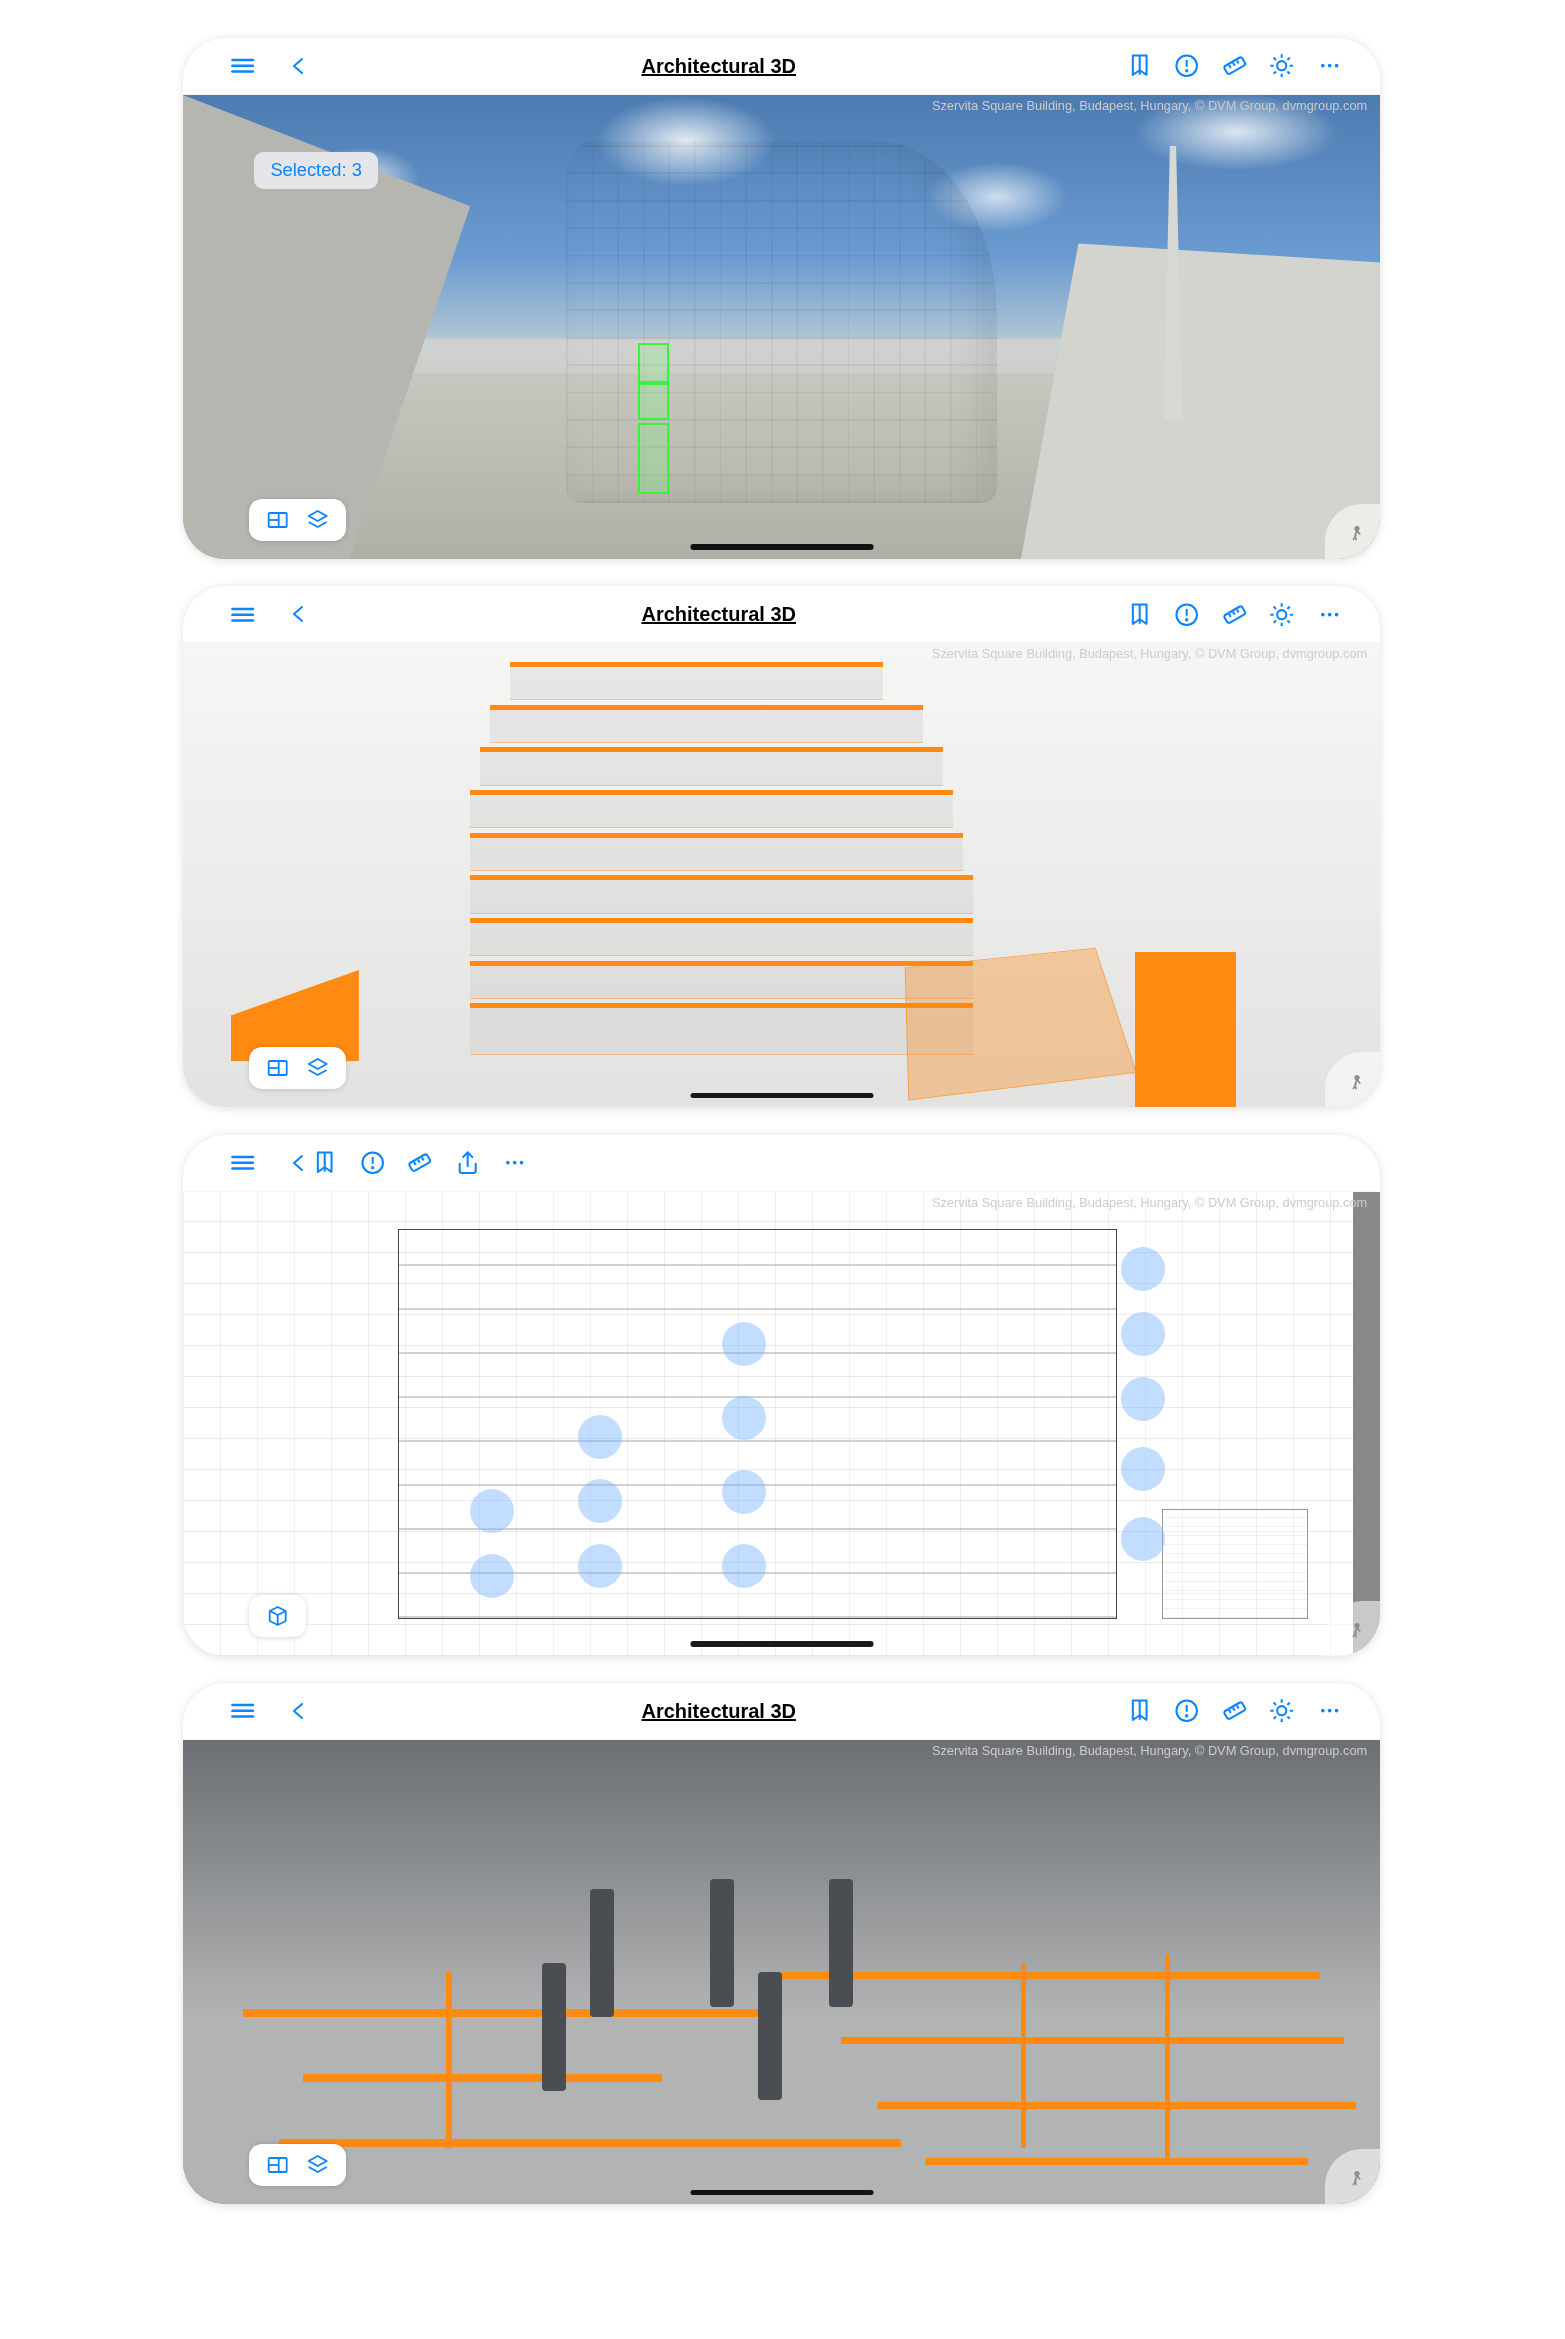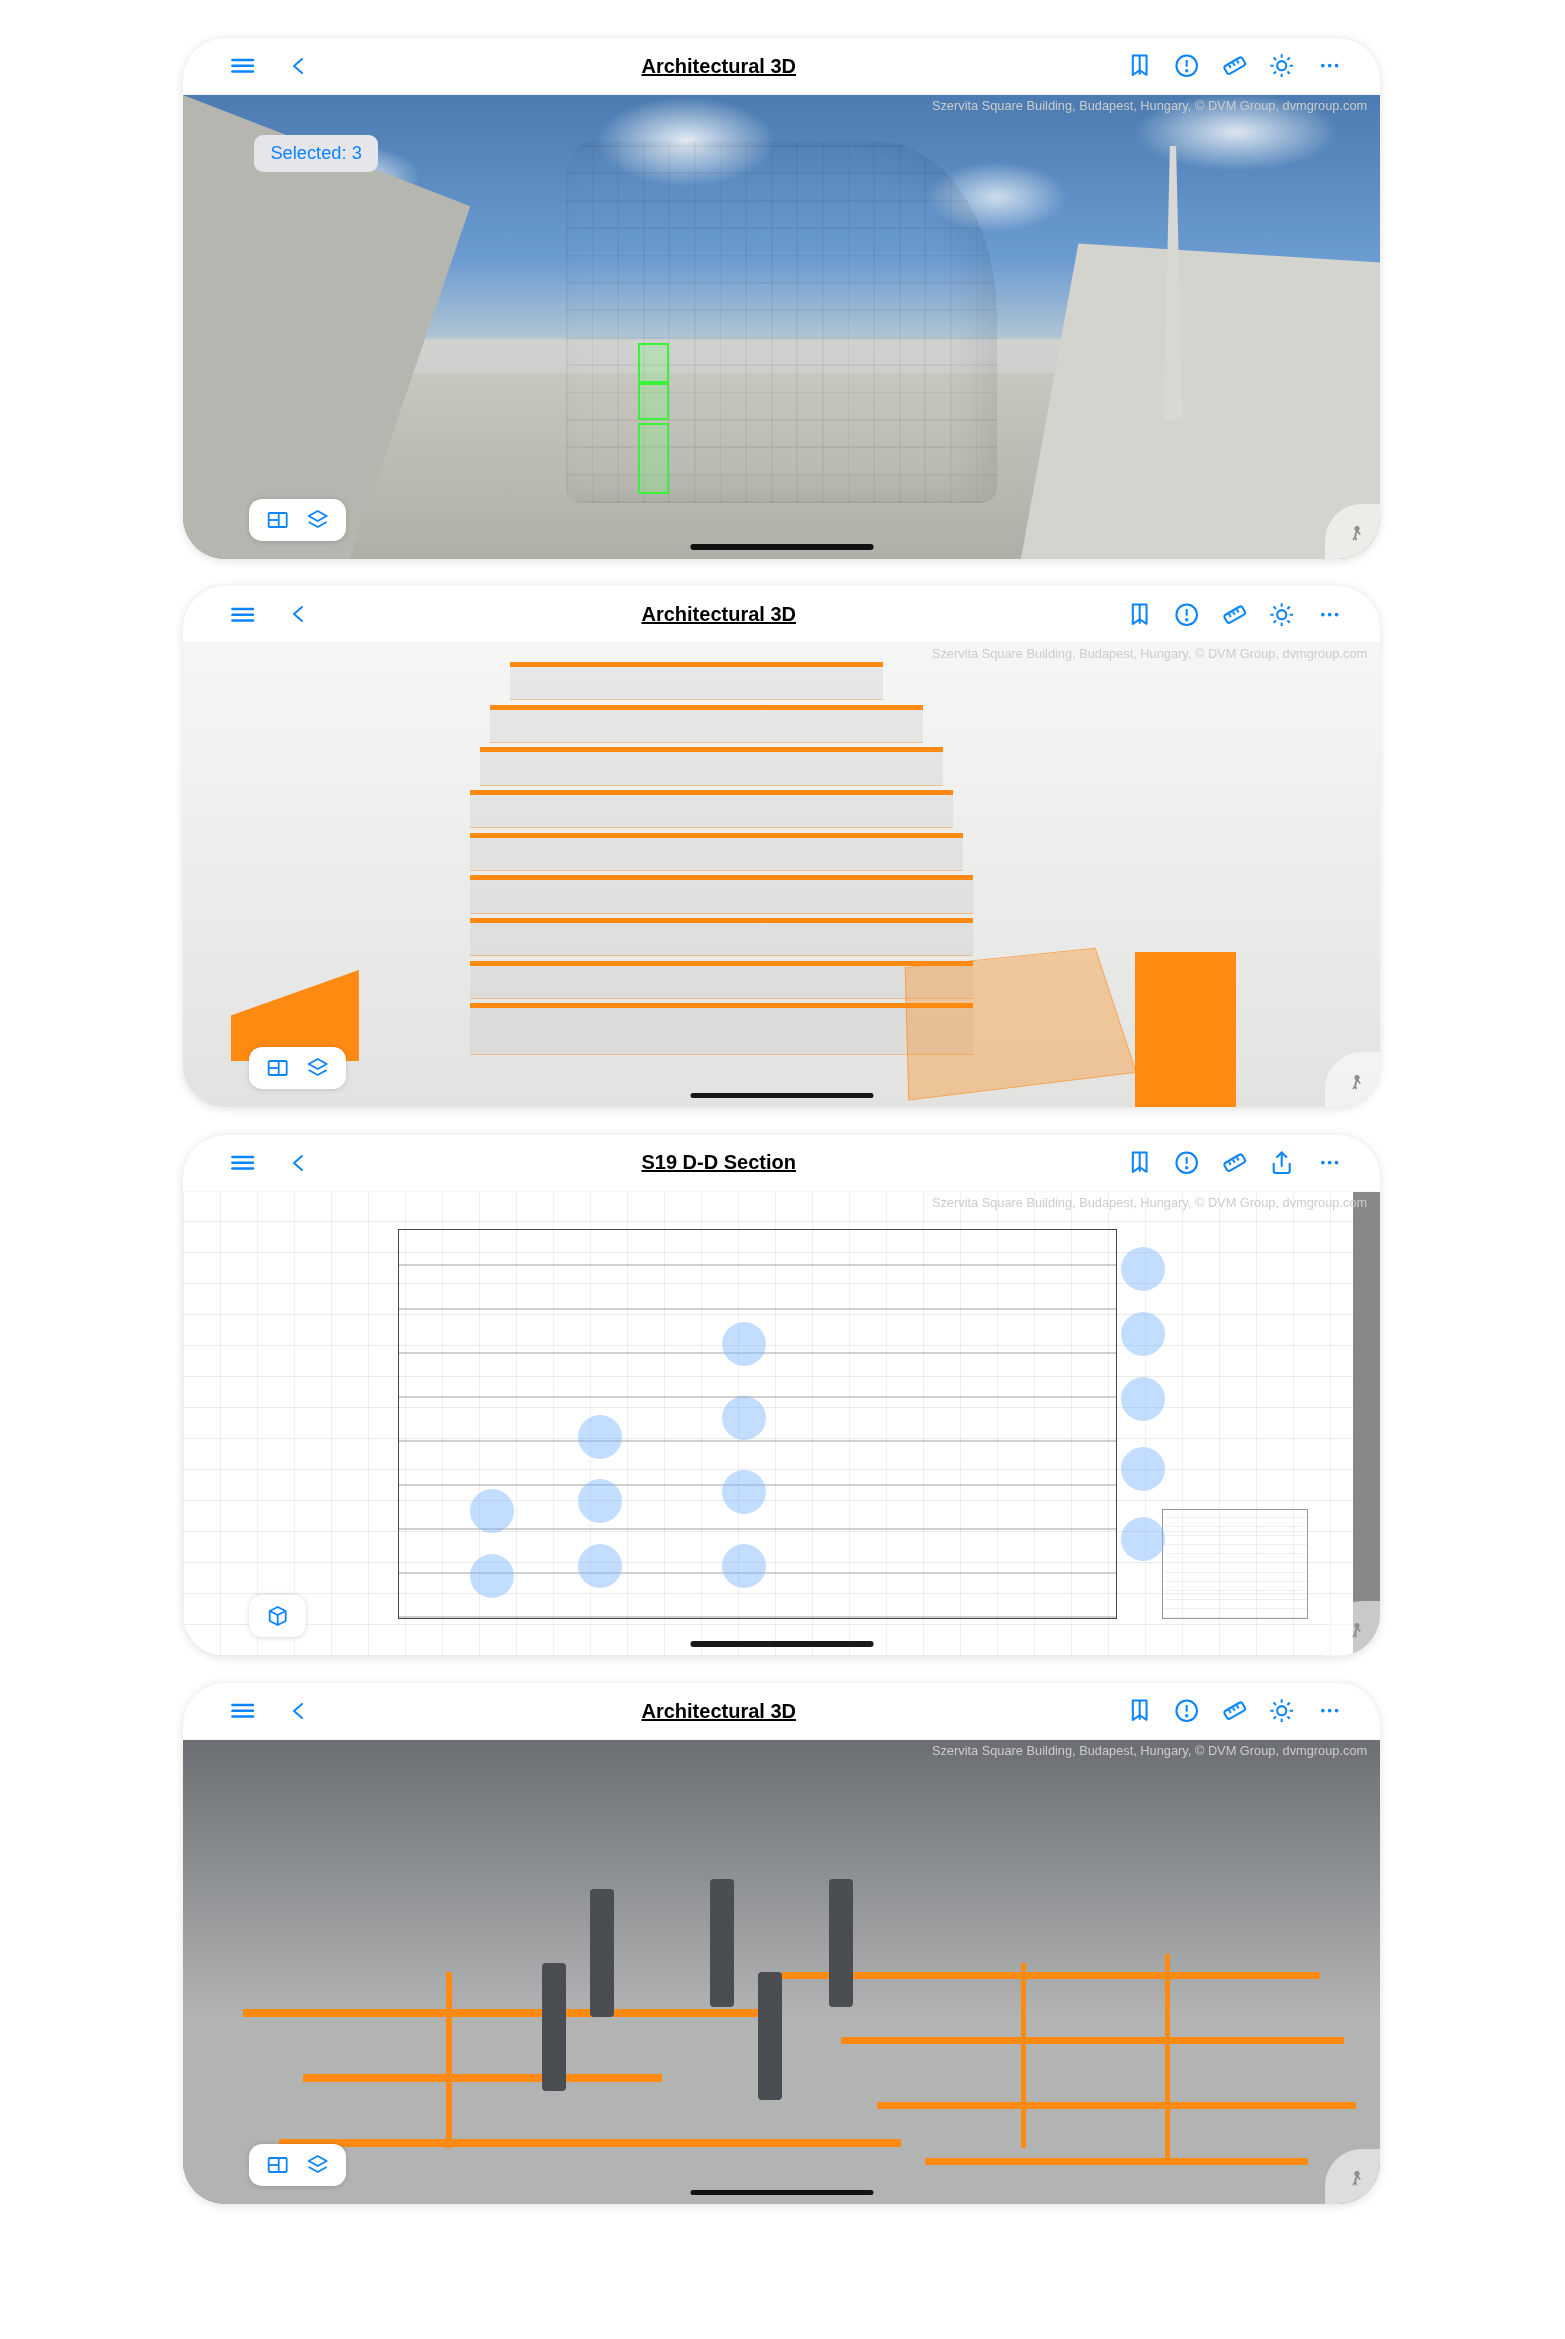--- a/index.html
+++ b/index.html
@@ -69,21 +69,21 @@
     position: absolute;
     top: 60px;
     right: 12.8px;
     font-size: 12.8px;
     color: #cccccc;
     z-index: 5;
     pointer-events: none;
   }
   .selected-badge {
     position: absolute;
-    top: 97px;
+    top: 114px;
     left: 71px;
     background: #e5e5ea;
     color: #0a84ff;
     padding: 7.3px 16.4px;
     border-radius: 9.1px;
     font-size: 18.3px;
     font-weight: 400;
     z-index: 5;
   }
   .bottom-left-controls {
@@ -467,21 +467,20 @@
           <svg viewBox="0 0 24 24" fill="none" stroke="currentColor" stroke-width="2.2" stroke-linecap="round">
             <use href="#i-menu"></use>
           </svg>
         </span>
       <span class="icon icon-sm">
           <svg viewBox="0 0 24 24" fill="none" stroke="currentColor" stroke-width="2" stroke-linecap="round" stroke-linejoin="round">
             <use href="#i-back"></use>
           </svg>
         </span>
     </div>
-    <div class="toolbar-center">S19 D-D Section</div>
     <div class="toolbar-right">
       <span class="icon">
           <svg viewBox="0 0 24 24" fill="none" stroke="currentColor" stroke-width="1.8" stroke-linejoin="round">
             <use href="#i-bookmark"></use>
           </svg>
         </span>
       <span class="icon">
           <svg viewBox="0 0 24 24" fill="none" stroke="currentColor" stroke-width="1.8">
             <use href="#i-issue"></use>
           </svg>

